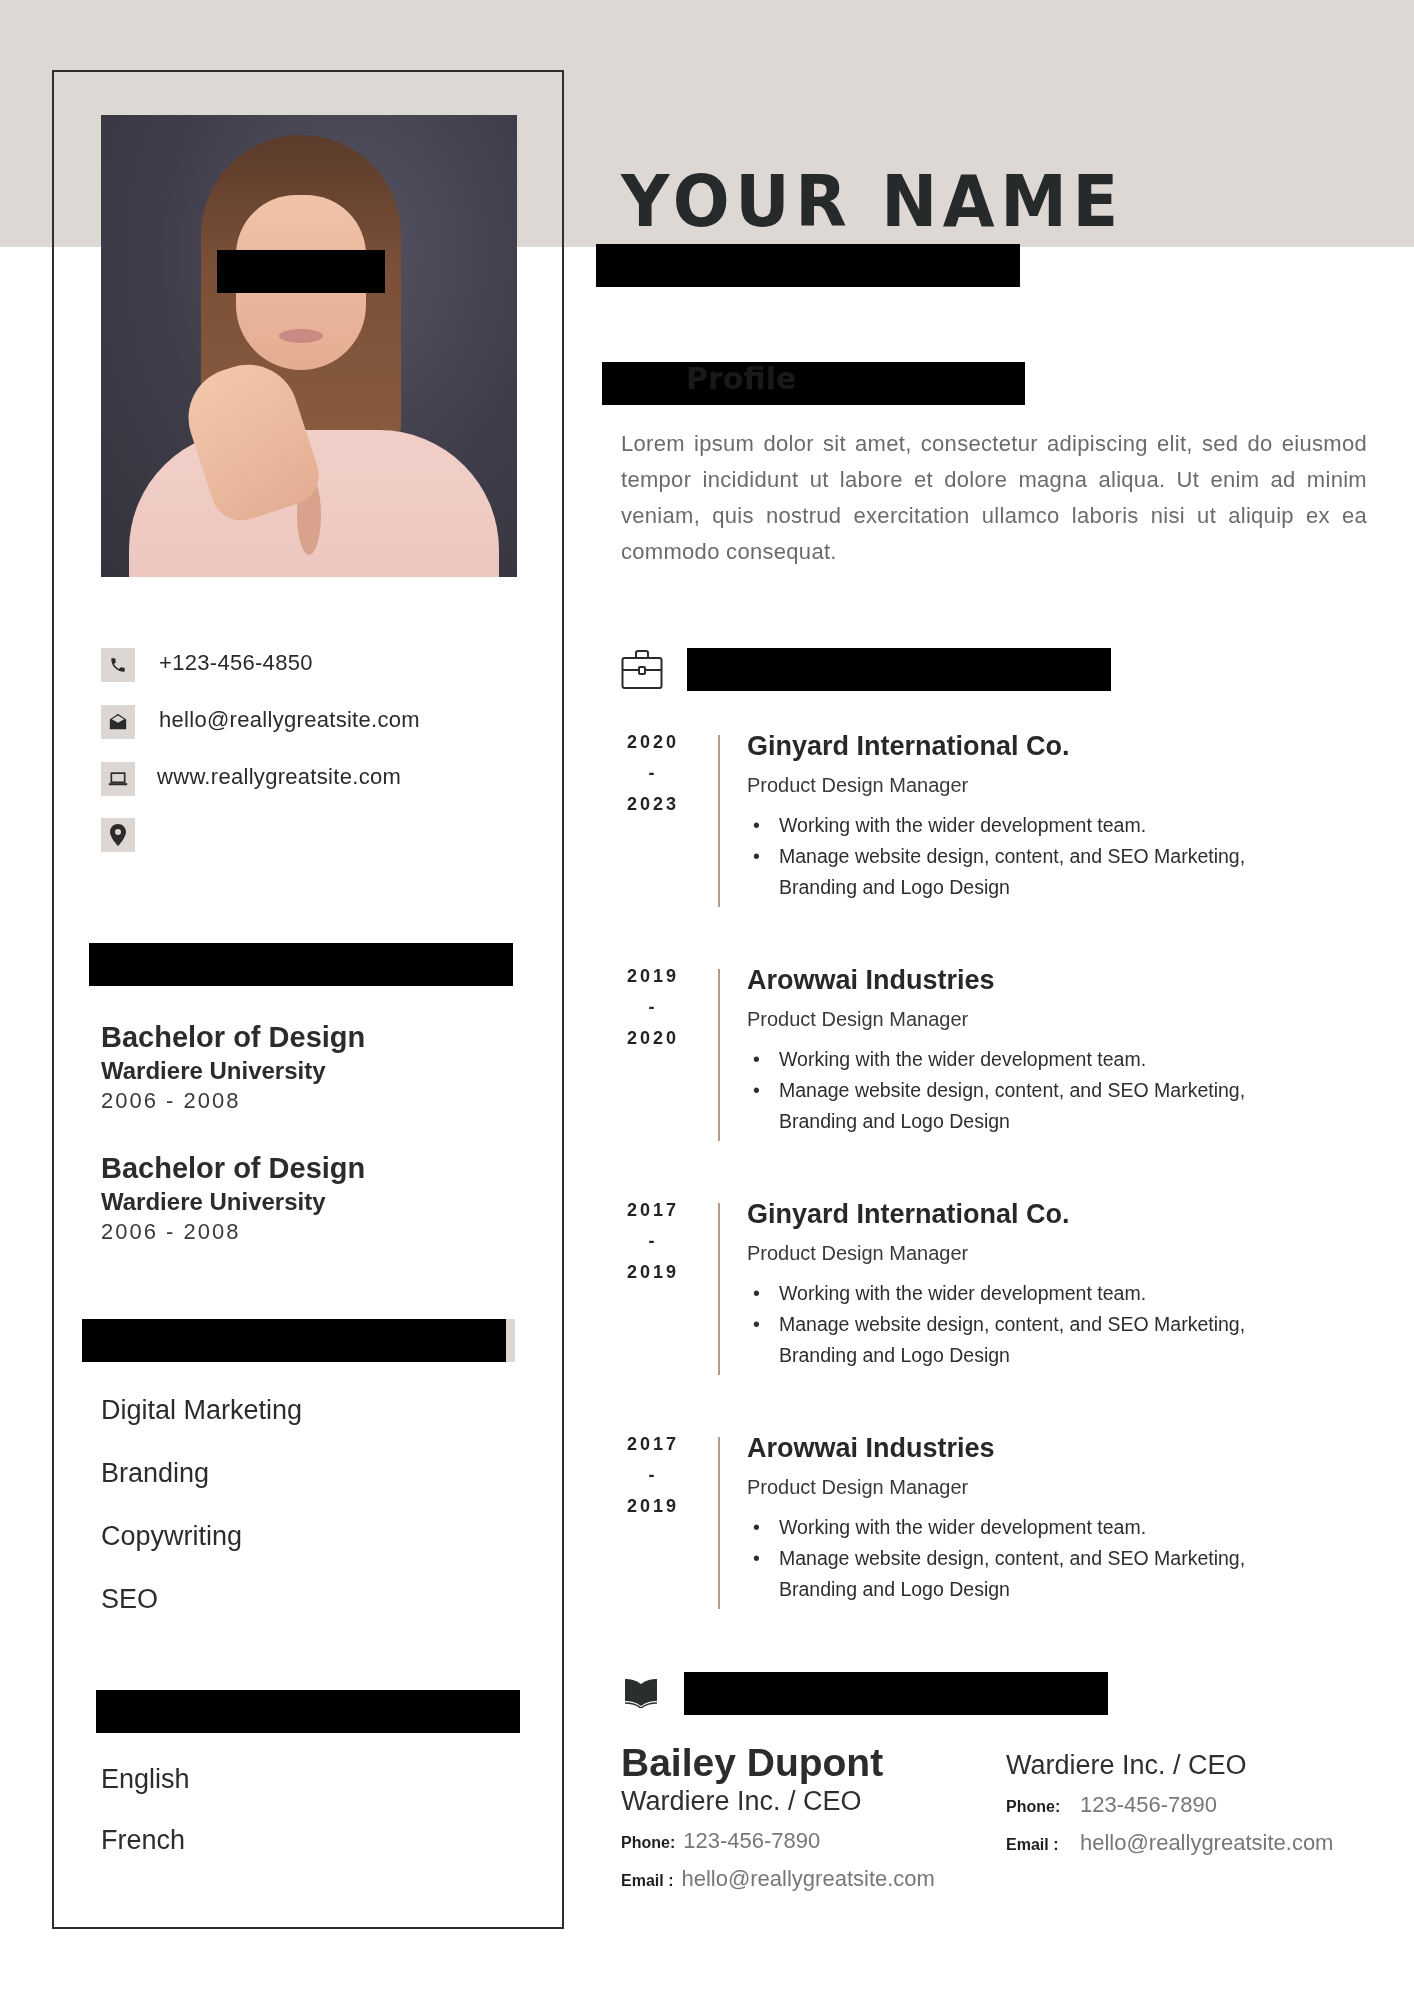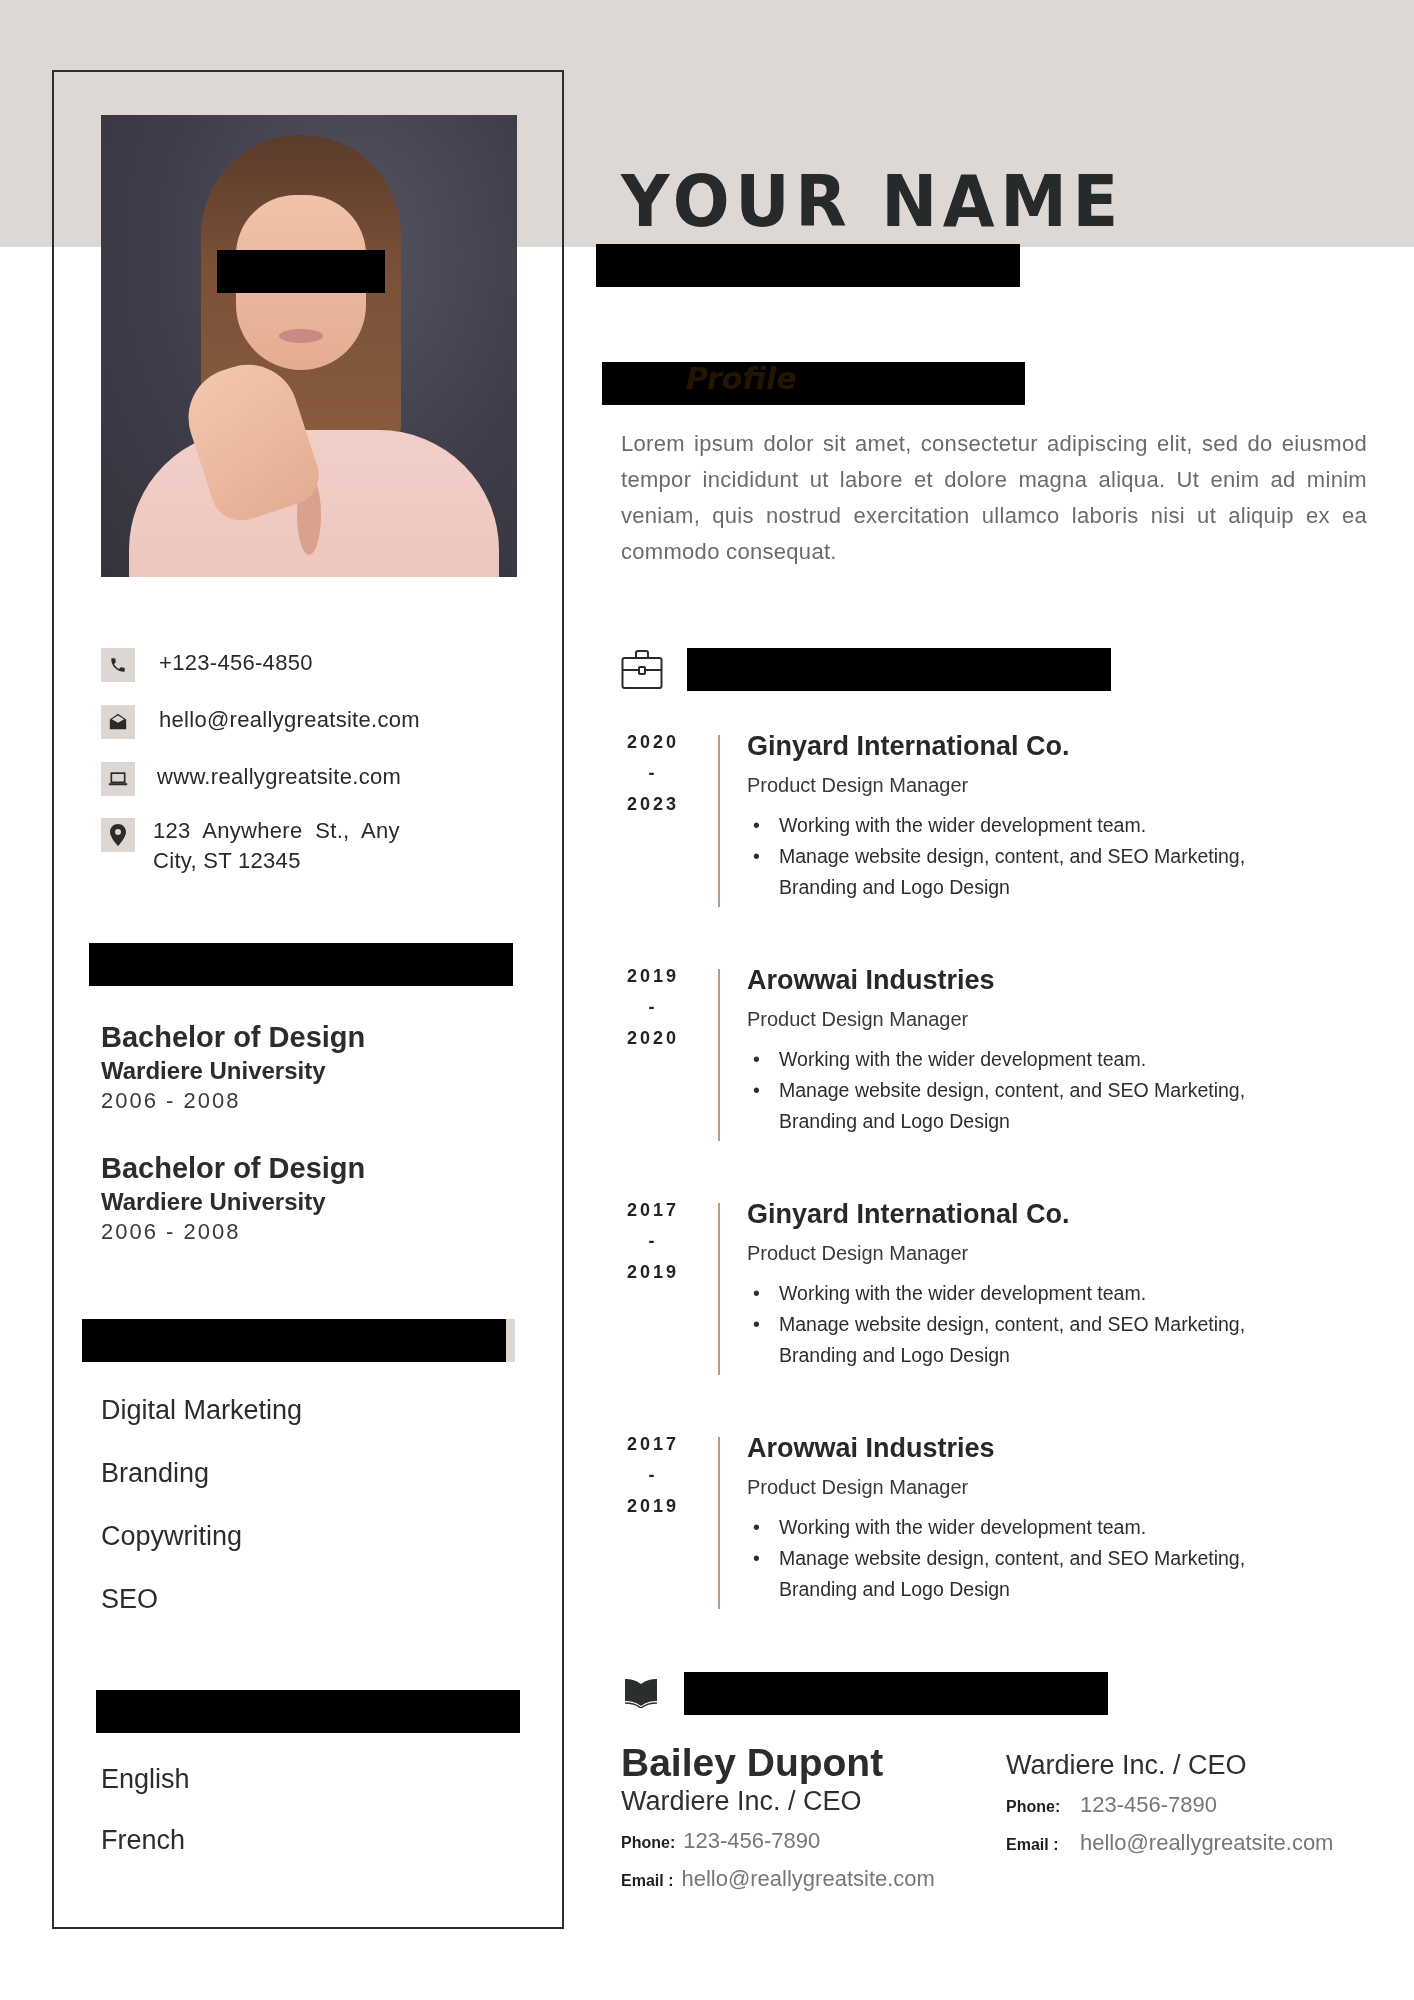--- a/index.html
+++ b/index.html
@@ -78,21 +78,21 @@
   <div class="shirt"></div>
   <div class="keyhole"></div>
   <div class="hand"></div>
   <div class="eye-bar"></div>
 </div>
 
 <div class="name">YOUR NAME</div>
 <div class="redact" style="left:596px;top:244px;width:424px;height:43px;"></div>
 
 <div class="redact" style="left:602px;top:362px;width:423px;height:43px;"></div>
-<div class="profile-label" style="opacity:0.22;color:#a16207;font-style:italic;">Profile</div>
+<div class="profile-label" style="opacity:0.22;color:#737373;">Profile</div>
 <p class="profile-text">Lorem ipsum dolor sit amet, consectetur adipiscing elit, sed do eiusmod tempor incididunt ut labore et dolore magna aliqua. Ut enim ad minim veniam, quis nostrud exercitation ullamco laboris nisi ut aliquip ex ea commodo consequat.</p>
 
 <div class="contact-row" style="top:648px;">
   <span class="icon-box">
     <svg width="18" height="18" viewBox="0 0 24 24">
         <path fill="#2b2b2b" d="M6.6 10.8c1.4 2.8 3.8 5.1 6.6 6.6l2.2-2.2c.3-.3.7-.4 1-.2 1.1.4 2.3.6 3.6.6.6 0 1 .4 1 1V20c0 .6-.4 1-1 1C10.6 21 3 13.4 3 4c0-.6.4-1 1-1h3.5c.6 0 1 .4 1 1 0 1.3.2 2.5.6 3.6.1.3 0 .7-.2 1L6.6 10.8z"></path>
       </svg>
   </span>
   <span class="contact-text" style="margin-left:24px;">+123-456-4850</span>
 </div>
@@ -112,24 +112,20 @@
       </svg>
   </span>
   <span class="contact-text">www.reallygreatsite.com</span>
 </div>
 <div class="contact-row" style="top:818px;">
   <span class="icon-box">
     <svg width="16" height="22" viewBox="0 0 16 22">
         <path fill="#2b2b2b" d="M8 0C3.6 0 0 3.5 0 7.9 0 13.5 8 22 8 22s8-8.5 8-14.1C16 3.5 12.4 0 8 0zm0 11a3 3 0 1 1 0-6 3 3 0 0 1 0 6z"></path>
       </svg>
   </span>
-  <div class="contact-text" style="margin-left:18px;margin-top:-2px;">
-    <div style="white-space:pre;">123  Anywhere  St.,  Any</div>
-    <div>City, ST 12345</div>
-  </div>
 </div>
 
 <div class="redact" style="left:89px;top:943px;width:424px;height:43px;"></div>
 <div class="edu" style="top:1019px;">
   <div class="degree">Bachelor of Design</div>
   <div class="uni">Wardiere University</div>
   <div class="years">2006 - 2008</div>
 </div>
 <div class="edu" style="top:1150px;">
   <div class="degree">Bachelor of Design</div>

